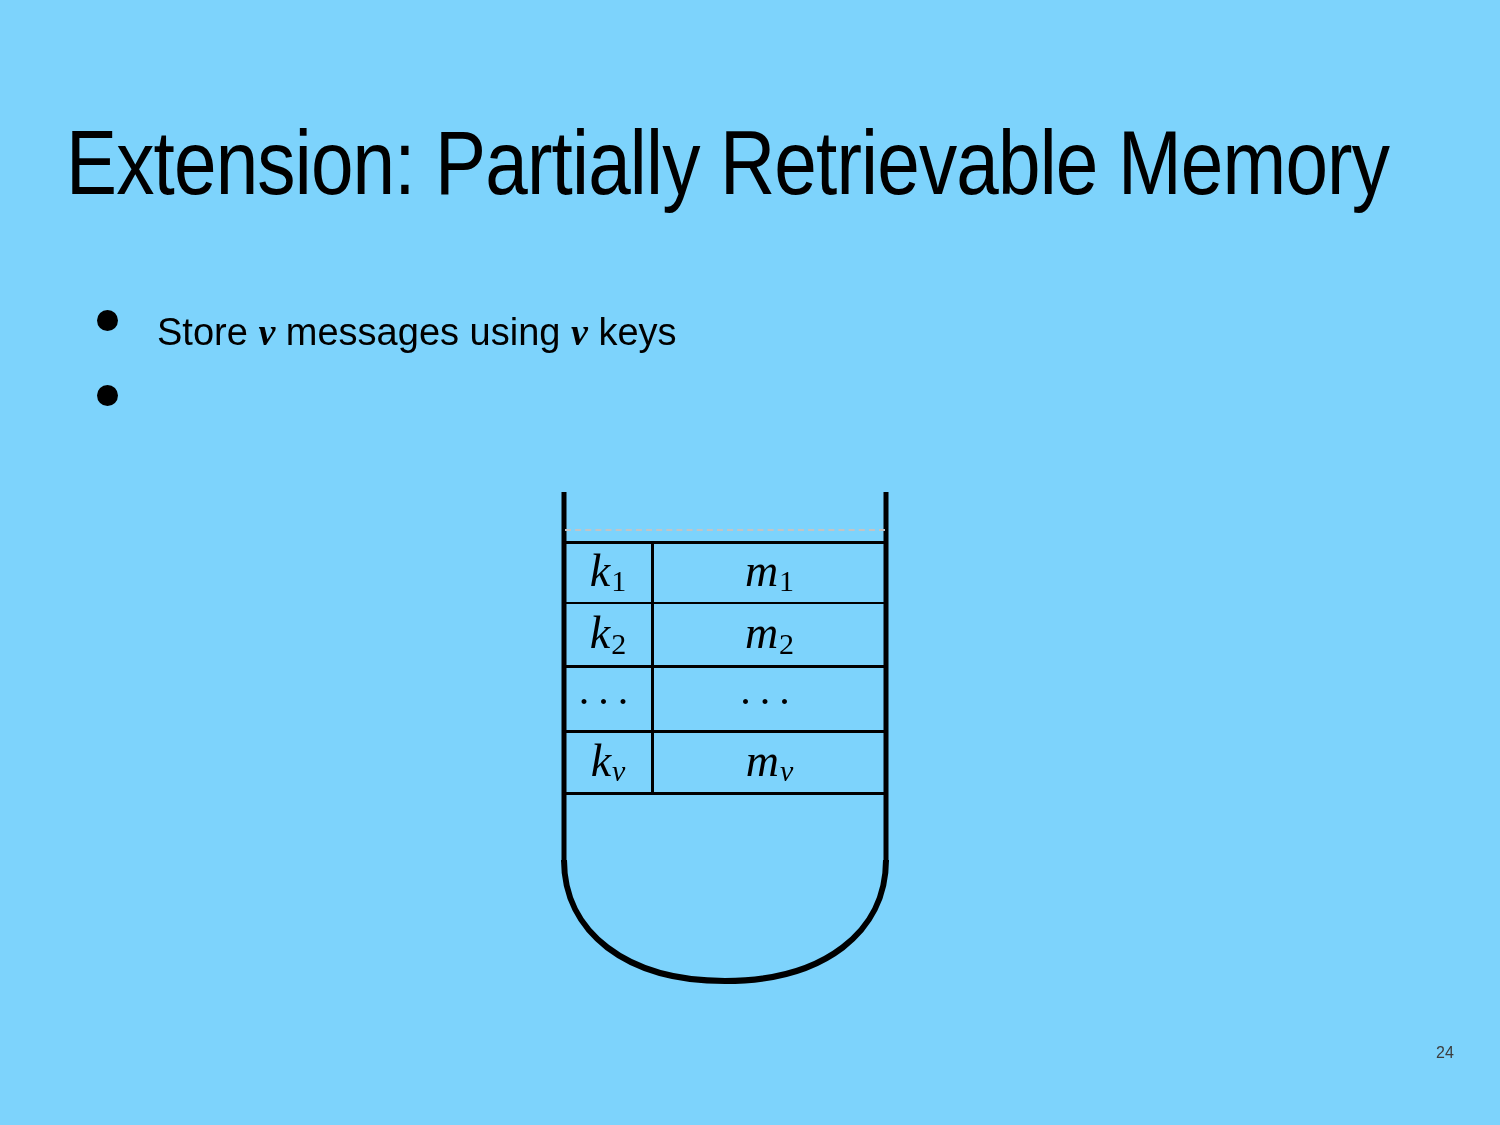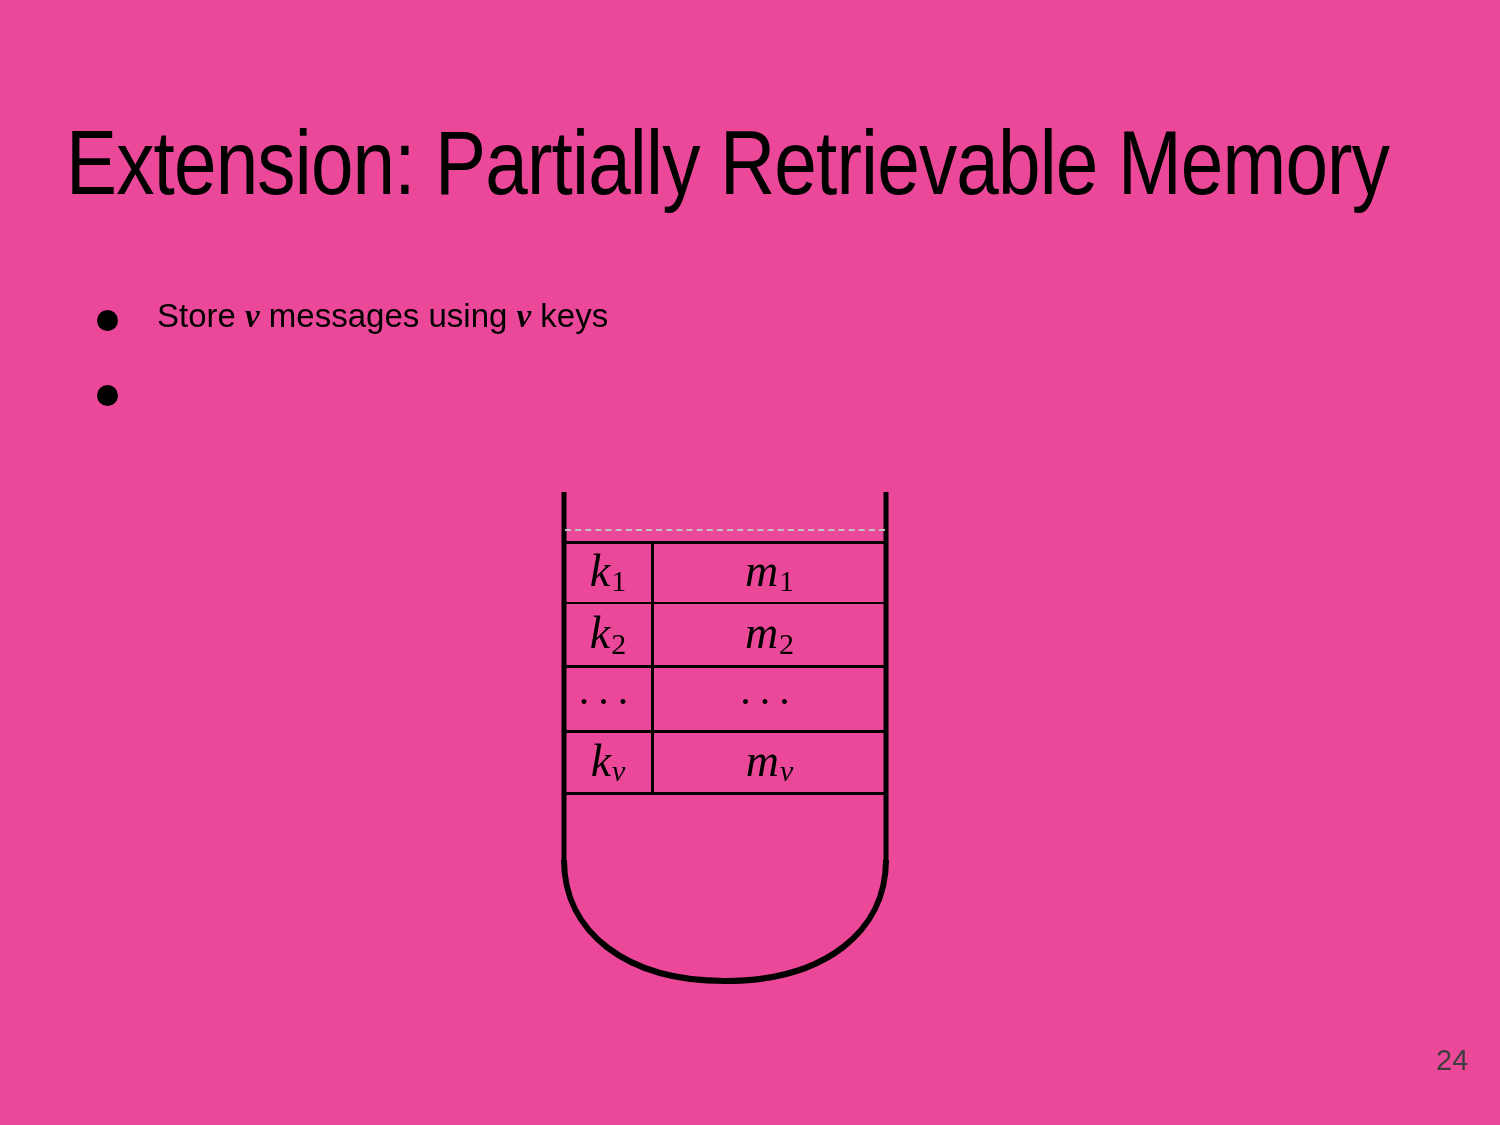--- a/index.html
+++ b/index.html
@@ -4,21 +4,21 @@
 <style>
   html, body {
     margin: 0;
     padding: 0;
     background: #ffffff;
   }
   .slide {
     position: relative;
     width: 1500px;
     height: 1125px;
-    background: #ec4899;
+    background: #7dd3fc;
     overflow: hidden;
     font-family: "Liberation Sans", sans-serif;
     color: #000000;
   }
 
   
   .title {
     position: absolute;
     left: 66px;
     top: 116px;
@@ -48,22 +48,22 @@
     width: 21px;
     height: 21px;
     border-radius: 50%;
     background: #000000;
   }
   .bullet-1 .dot { top: 18px; }
   .bullet-2 .dot { top: 18px; }
   .bullet .bullet-text {
     position: absolute;
     left: 157px;
-    top: 0;
-    font-size: 33px;
+    top: 16px;
+    font-size: 38px;
     line-height: 48px;
     white-space: pre;
   }
   .seg-sans {
     font-family: "Liberation Sans", sans-serif;
   }
   .seg-math {
     font-family: "Liberation Serif", serif;
     font-style: italic;
     font-weight: 700;
@@ -148,21 +148,21 @@
     letter-spacing: 9px;
     line-height: 1;
     margin-top: -14px;
   }
 
   
   .page-number {
     position: absolute;
     left: 1436px;
     top: 1044px;
-    font-size: 29px;
+    font-size: 16px;
     color: #3d3d3d;
     font-family: "Liberation Sans", sans-serif;
   }
 </style>
 </head>
 <body>
 
 <div class="slide">
 
   <h1 class="title">Extension: Partially Retrievable Memory</h1>

